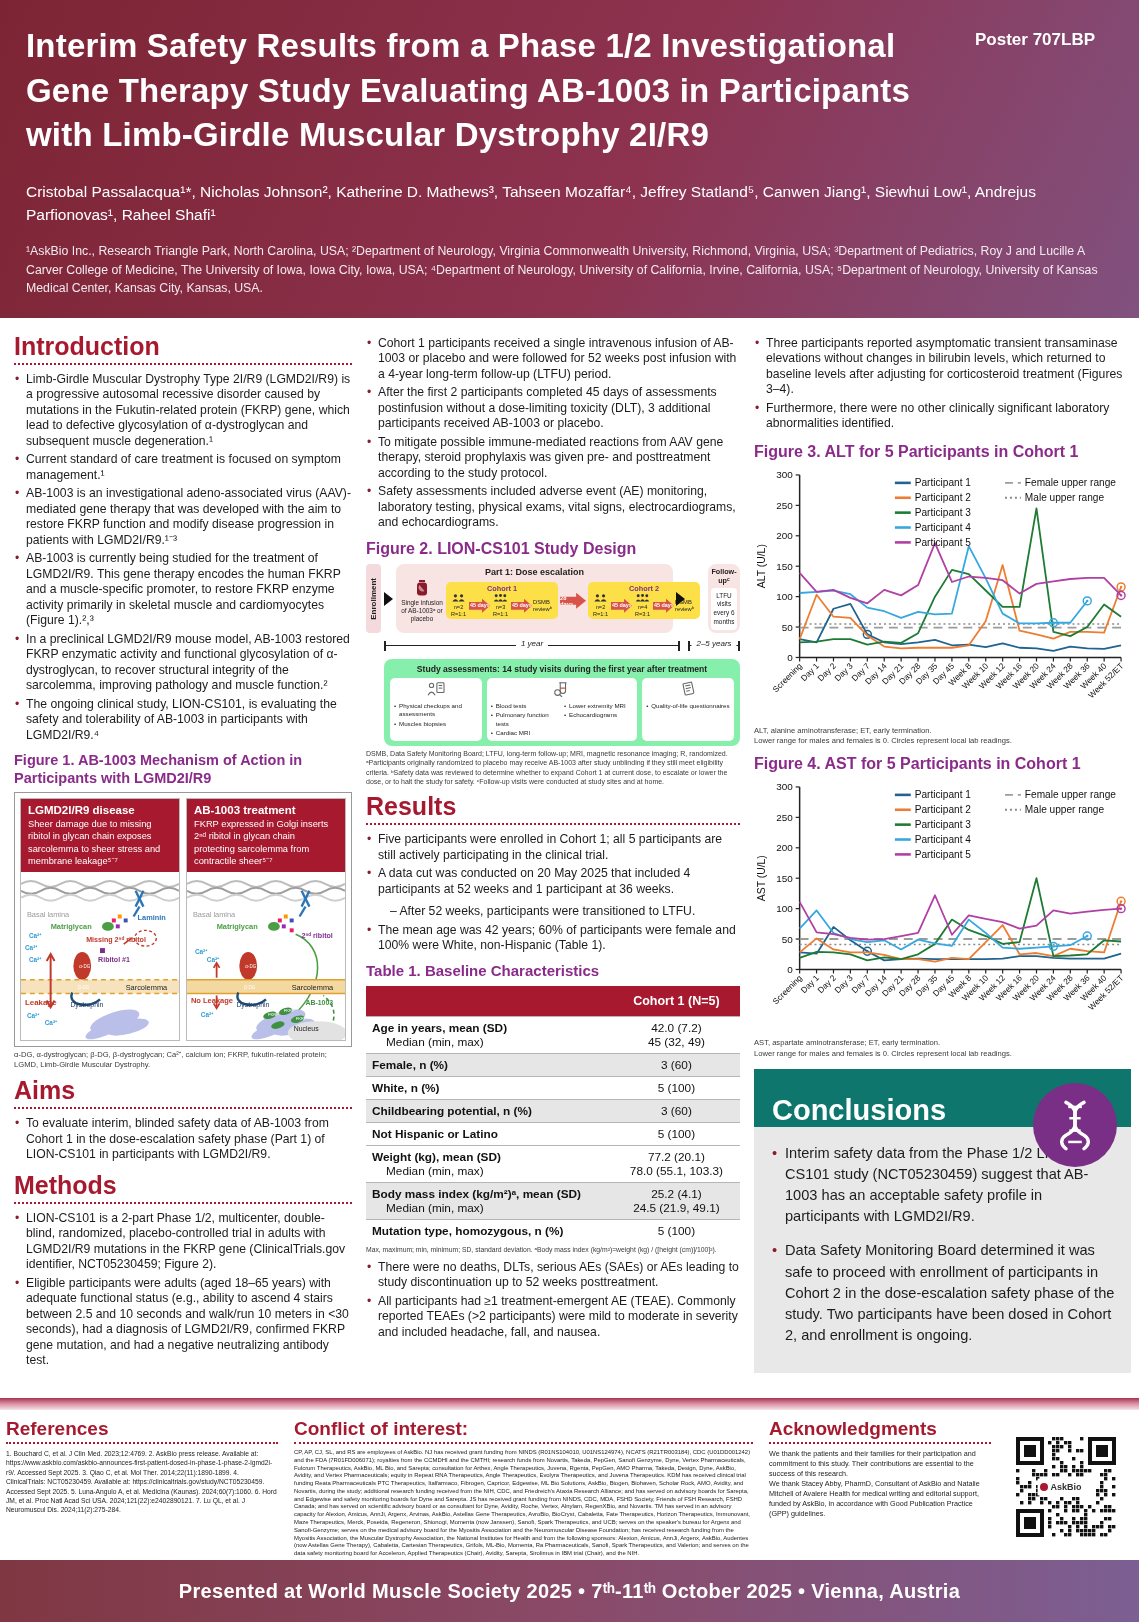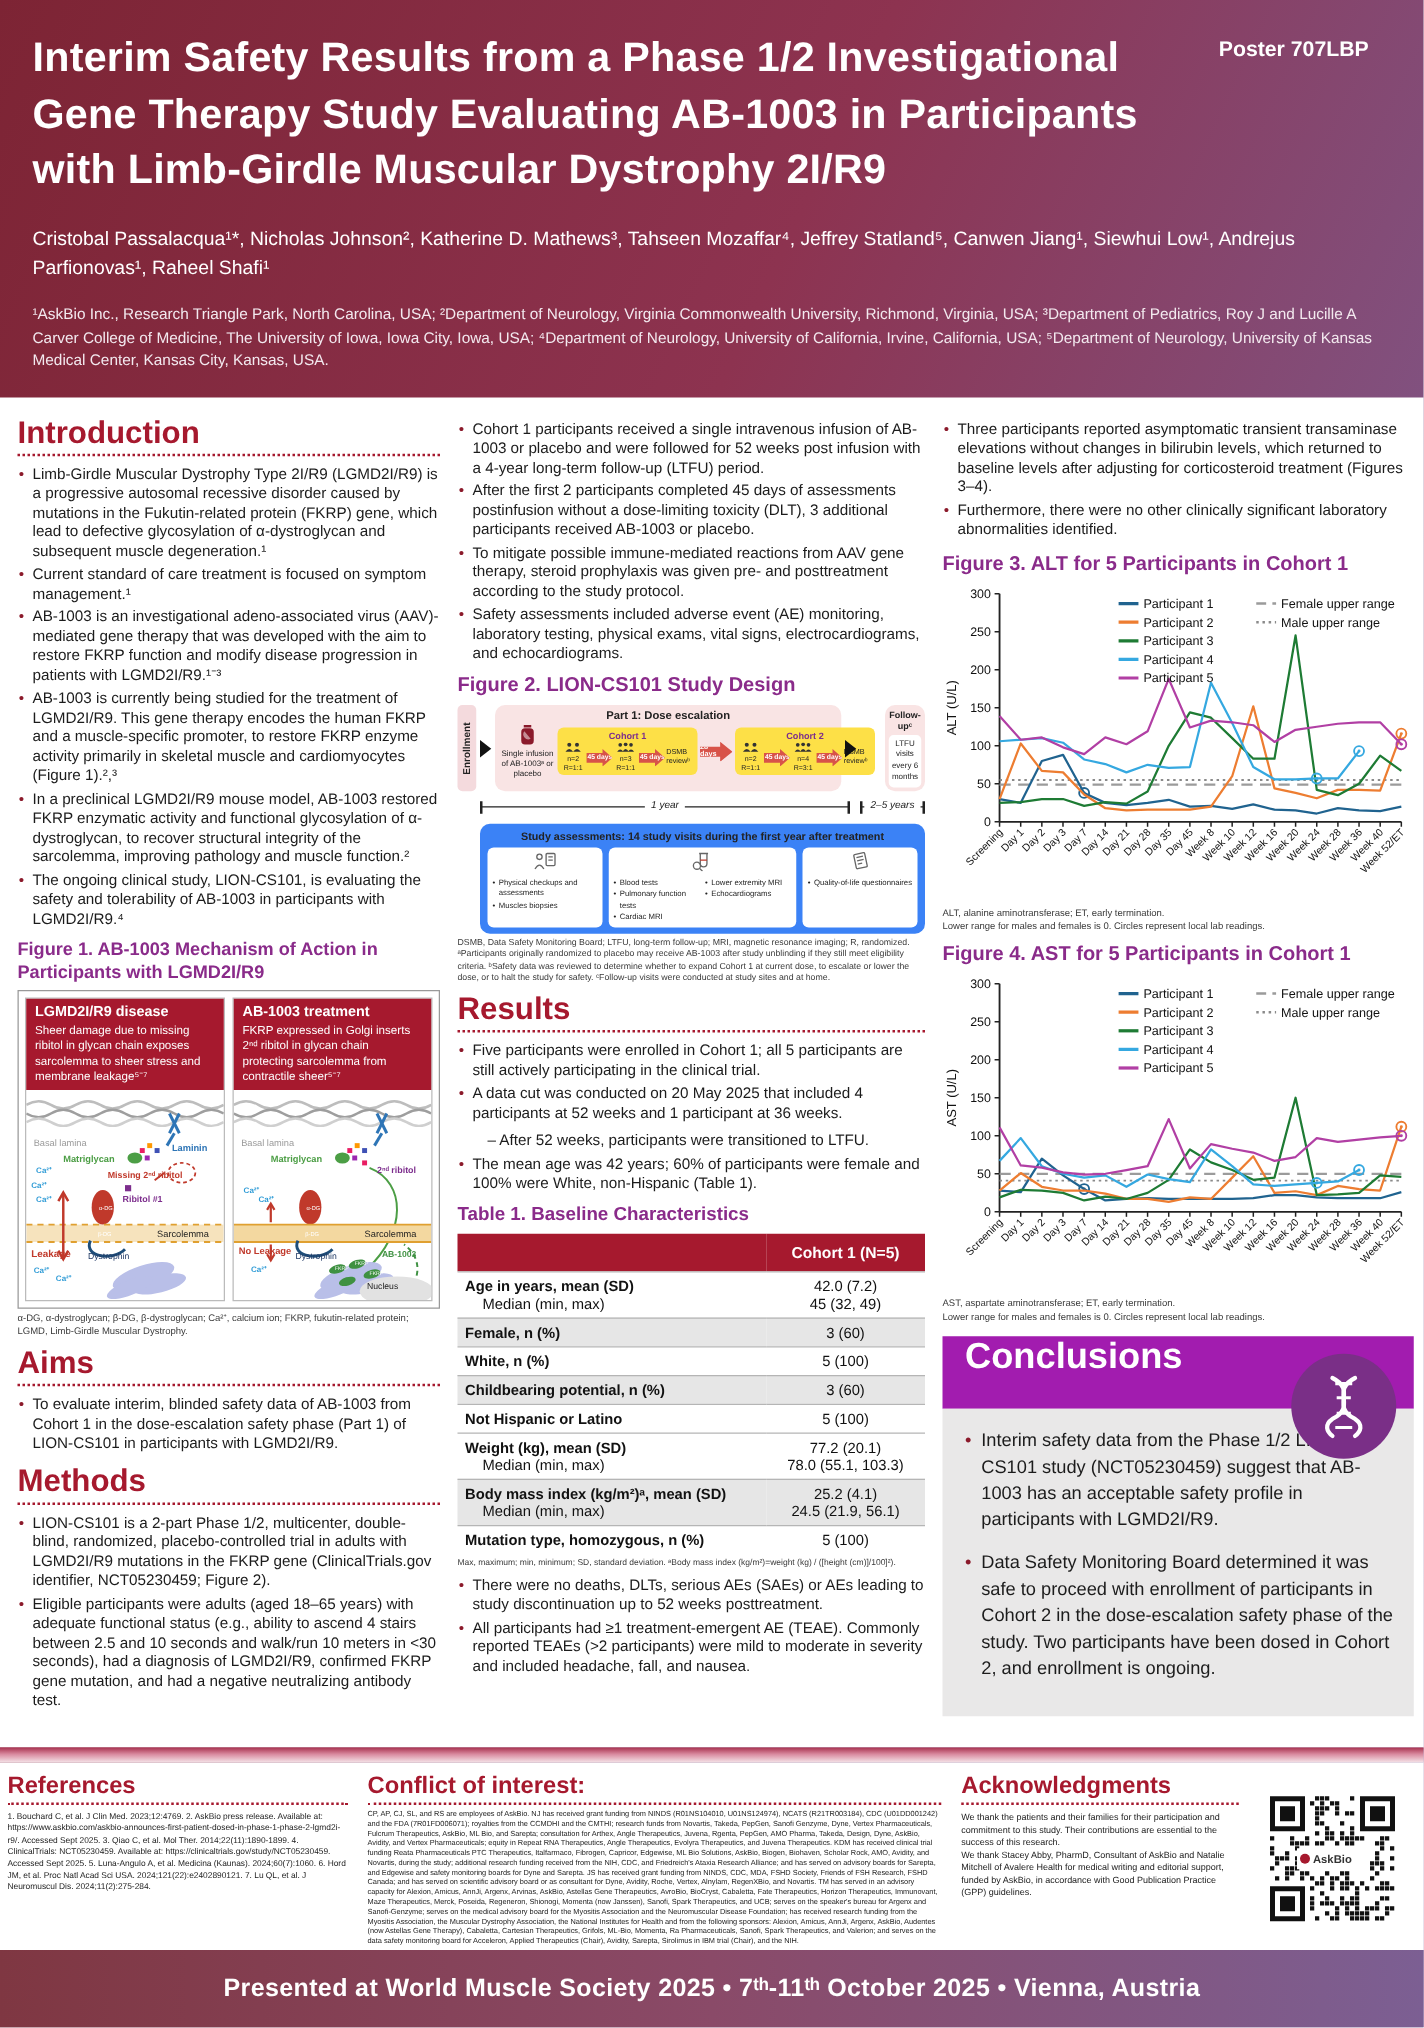--- a/index.html
+++ b/index.html
@@ -51,21 +51,21 @@
   .fu{background:#f9e4e4;border-radius:8px;width:32px;flex:none;padding:3px;box-sizing:border-box;margin-left:20px;}
   .fu .ft{font-size:7.2px;font-weight:bold;color:#222;text-align:center;}
   .fu .fb{background:#fff;border-radius:4px;margin-top:3px;font-size:6.4px;text-align:center;padding:4px 2px;line-height:1.35;color:#222;}
   .tlrow{display:flex;align-items:center;margin:6px 0 6px 18px;gap:8px;}
   .tl{position:relative;height:14px;font-style:italic;}
   .tl .line{position:absolute;top:6px;left:0;right:0;border-top:1.6px solid #222;}
   .tl::before,.tl::after{content:"";position:absolute;top:2px;width:1.6px;height:10px;background:#222;}
   .tl::before{left:0;} .tl::after{right:0;}
   .tl .lbl{position:absolute;top:0;left:50%;transform:translateX(-50%);background:#fff;padding:0 5px;font-size:8px;color:#222;white-space:nowrap;}
   .tl1{flex:1;} .tl2{width:52px;}
-  .assess{background:#3b82f6;border-radius:8px;padding:5px 6px;margin-left:18px;}
+  .assess{background:#86efac;border-radius:8px;padding:5px 6px;margin-left:18px;}
   .assess .at{font-size:8.6px;font-weight:bold;text-align:center;color:#222;margin-bottom:4px;}
   .cards{display:flex;gap:5px;align-items:stretch;}
   .card{background:#fff;border-radius:5px;padding:3px 4px;flex:1;}
   .card .ic{text-align:center;}
   .card ul{list-style:none;margin:1px 0 0 0;padding:0;font-size:6.2px;line-height:1.3;color:#222;}
   .card ul li{padding-left:5px;position:relative;margin-bottom:1px;}
   .card ul li::before{content:"•";position:absolute;left:0;}
   .card .two{display:flex;gap:4px;}
   .card .two ul{flex:1;}
   
@@ -75,21 +75,21 @@
   table.t1 tr.shade td{background:#e6e6e6;}
   td.lab .m{font-weight:bold;}
   td.lab .s{padding-left:14px;}
   td.val{text-align:center;width:34%;}
   
   .dash-item{font-size:12.2px;color:#1c1c1c;margin:-1px 0 3px 24px;line-height:1.27;}
   
   .chart{width:100%;display:block;}
   
   .concl{position:relative;margin-top:10px;}
-  .conclbar{background:#a21caf;height:58px;display:flex;align-items:flex-start;padding-left:18px;}
+  .conclbar{background:#0f766e;height:58px;display:flex;align-items:flex-end;padding-left:18px;}
   .conclbar .ct{color:#fff;font-weight:bold;font-size:29px;}
   .conclbody{background:#e9e8e8;padding:16px 16px 14px 16px;}
   .conclbody ul{list-style:none;margin:0;padding:0;font-size:14.6px;line-height:1.45;color:#1c1c1c;}
   .conclbody ul li{padding-left:15px;position:relative;margin-bottom:13px;}
   .conclbody ul li::before{content:"•";position:absolute;left:2px;color:#8b1a2b;}
   .dnacircle{position:absolute;top:14px;right:14px;width:84px;height:84px;border-radius:50%;background:#7a2f87;display:flex;align-items:center;justify-content:center;}
   
   .divband{height:12px;background:linear-gradient(180deg,#a8324f 0%,#d98ba0 45%,#f4e3e8 100%);}
   .foot{background:#fff;height:150px;box-sizing:border-box;padding:8px 14px 4px 6px;display:flex;gap:16px;overflow:hidden;}
   .foot h3{font-size:19px;font-weight:bold;color:#a6192e;margin:0 0 1px 0;}
@@ -529,21 +529,21 @@
                 <div>78.0 (55.1, 103.3)</div>
               </td>
             </tr>
             <tr class="shade">
               <td class="lab">
                 <div class="m">Body mass index (kg/m²)ᵃ, mean (SD)</div>
                 <div class="s">Median (min, max)</div>
               </td>
               <td class="val">
                 <div>25.2 (4.1)</div>
-                <div>24.5 (21.9, 56.1)</div>
+                <div>24.5 (21.9, 49.1)</div>
               </td>
             </tr>
             <tr>
               <td class="lab">
                 <div class="m">Mutation type, homozygous, n (%)</div>
               </td>
               <td class="val">
                 <div>5 (100)</div>
               </td>
             </tr>

